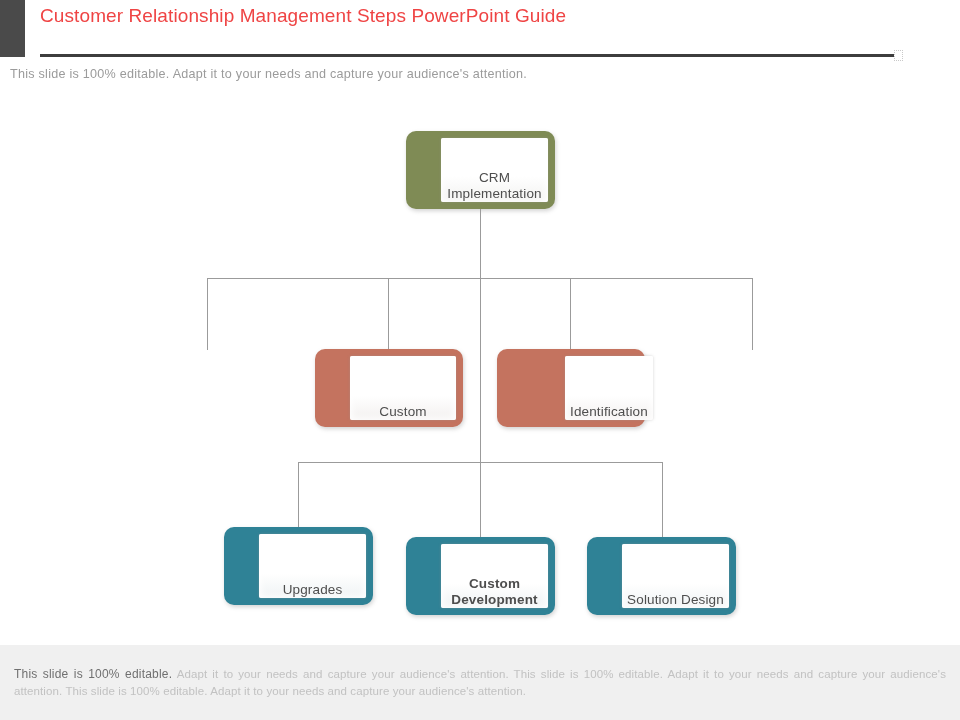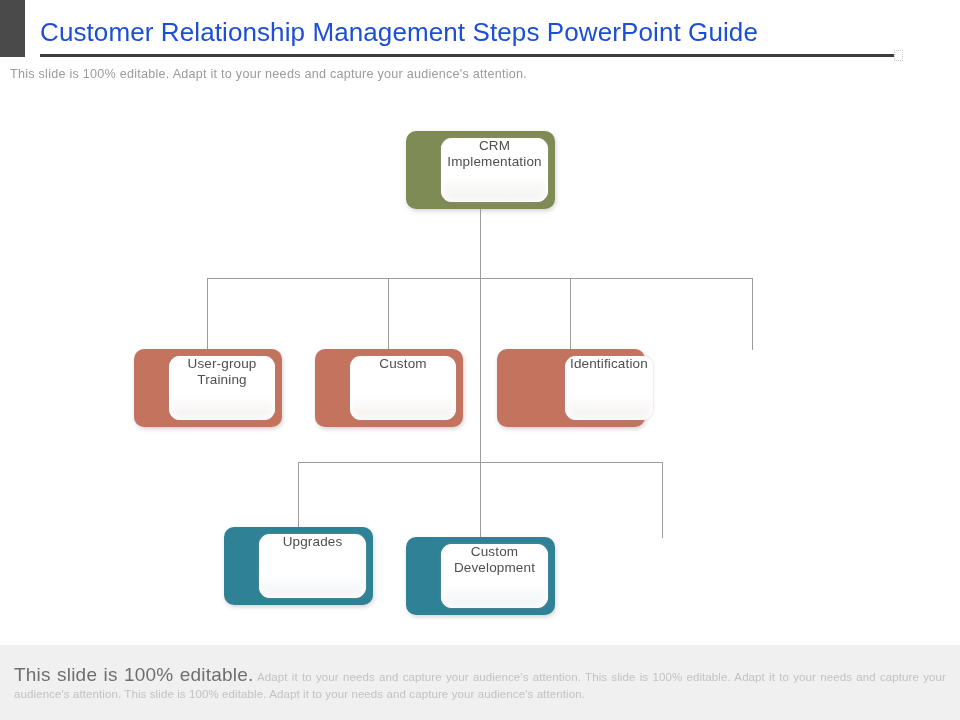--- a/index.html
+++ b/index.html
@@ -26,24 +26,24 @@
   #header-accent-bar {
     position: absolute;
     left: 0; top: 0;
     width: 25px;
     height: 57px;
     background: #4a4a4a;
   }
   #page-title {
     position: absolute;
     left: 40px;
-    top: 17px;
-    font-size: 26px;
+    top: 5px;
+    font-size: 19px;
     letter-spacing: 0.1px;
-    color: #1d4ed8;
+    color: #ef4444;
     font-weight: 400;
     white-space: nowrap;
   }
   #title-rule {
     position: absolute;
     left: 40px;
     top: 54px;
     width: 857px;
     height: 3px;
     background: #3d3d3d;
@@ -90,23 +90,23 @@
     position: absolute;
     box-sizing: border-box;
     border-radius: 10px;
     padding: 7px;
     box-shadow: 1px 2px 4px rgba(120,120,120,0.33);
     display: flex;
   }
   .node-inner {
     flex: 1;
     background: #fdfdfd;
-    border-radius: 11px;
+    border-radius: 2px;
     display: flex;
-    align-items: flex-start;
+    align-items: flex-end;
     justify-content: center;
     text-align: center;
     box-shadow: inset 0 0 7px 2px rgba(255,255,255,0.95),
                 0 0 3px rgba(150,150,150,0.45);
     margin-left: 28px;
   }
   .node-label {
     font-size: 13.5px;
     line-height: 16px;
     color: #4e4e4e;
@@ -140,21 +140,21 @@
   }
   #footer-paragraph {
     margin: 0;
     font-size: 11.5px;
     line-height: 17px;
     color: #c2c2c2;
     text-align: justify;
     letter-spacing: 0.1px;
   }
   #footer-lead {
-    font-size: 19px;
+    font-size: 12px;
     color: #6f6f6f;
     letter-spacing: 0.2px;
   }
 </style>
 </head>
 <body>
 
 <div id="slide-header">
   <div id="header-accent-bar"></div>
   <div id="page-title">Customer Relationship Management Steps PowerPoint Guide</div>
@@ -173,25 +173,20 @@
 
   <div class="connector v" style="left:480px; top:109px; height:69px;"></div>
   <div class="connector h" style="left:207px; top:178px; width:546px;"></div>
   <div class="connector v" style="left:207px; top:178px; height:72px;"></div>
   <div class="connector v" style="left:388px; top:178px; height:72px;"></div>
   <div class="connector v" style="left:570px; top:178px; height:72px;"></div>
   <div class="connector v" style="left:752px; top:178px; height:72px;"></div>
 
   <div class="connector v" style="left:480px; top:178px; height:184px;"></div>
 
-  <div class="node orange" style="left:134px; top:249px; width:148px; height:78px;">
-    <div class="node-inner">
-      <span class="node-label">User-group Training</span>
-    </div>
-  </div>
 
   <div class="node orange" style="left:315px; top:249px; width:148px; height:78px;">
     <div class="node-inner">
       <span class="node-label">Custom</span>
     </div>
   </div>
 
   <div class="node orange" style="left:497px; top:249px; width:148px; height:78px;padding-left:40px;">
     <div class="node-inner">
       <span class="node-label">Identification</span>
@@ -203,26 +198,31 @@
   <div class="connector v" style="left:298px; top:362px; height:76px;"></div>
   <div class="connector v" style="left:480px; top:362px; height:76px;"></div>
   <div class="connector v" style="left:662px; top:362px; height:76px;"></div>
 
   <div class="node teal" style="left:224px; top:427px; width:149px; height:78px;">
     <div class="node-inner">
       <span class="node-label">Upgrades</span>
     </div>
   </div>
 
-  <div class="node teal" style="left:406px; top:437px; width:149px; height:78px;">
+  <div class="node teal" style="left:406px; top:437px; width:149px; height:78px;font-weight:bold;">
     <div class="node-inner">
       <span class="node-label">Custom Development</span>
     </div>
   </div>
 
+  <div class="node teal" style="left:587px; top:437px; width:149px; height:78px;">
+    <div class="node-inner">
+      <span class="node-label">Solution Design</span>
+    </div>
+  </div>
 
 </div>
 
 <div id="slide-footer">
   <p id="footer-paragraph">
     <span id="footer-lead">This slide is 100% editable.</span>
     <span id="footer-body">Adapt it to your needs and capture your audience's attention. This slide is 100% editable. Adapt it to your needs and capture your audience's attention. This slide is 100% editable. Adapt it to your needs and capture your audience's attention.</span>
   </p>
 </div>
 

